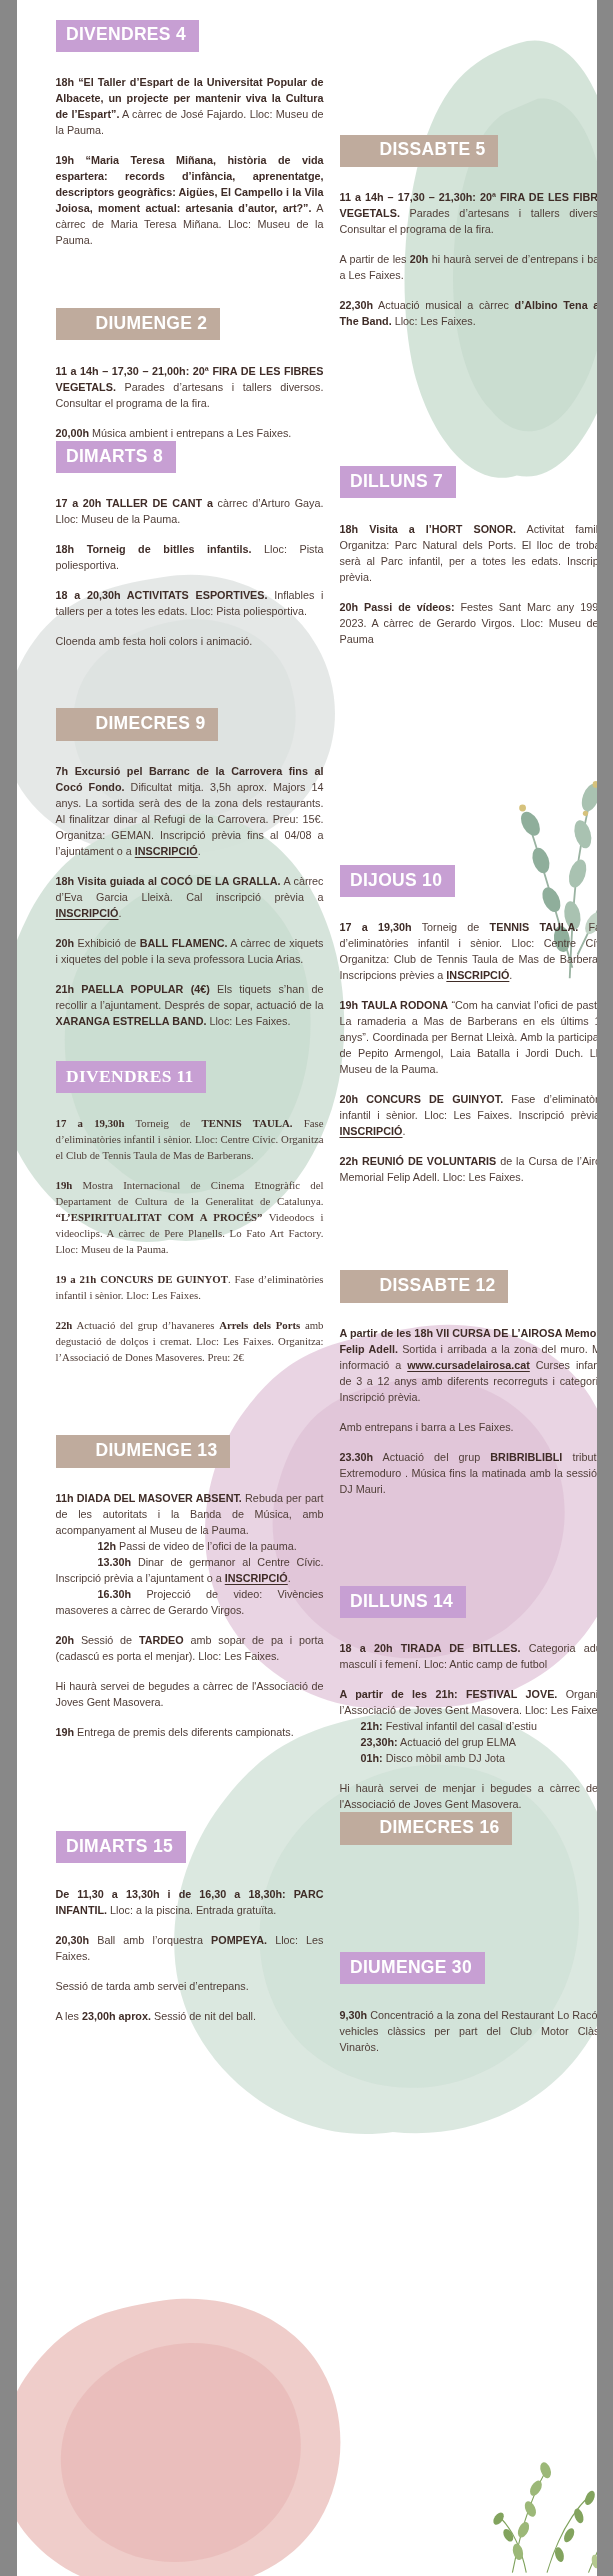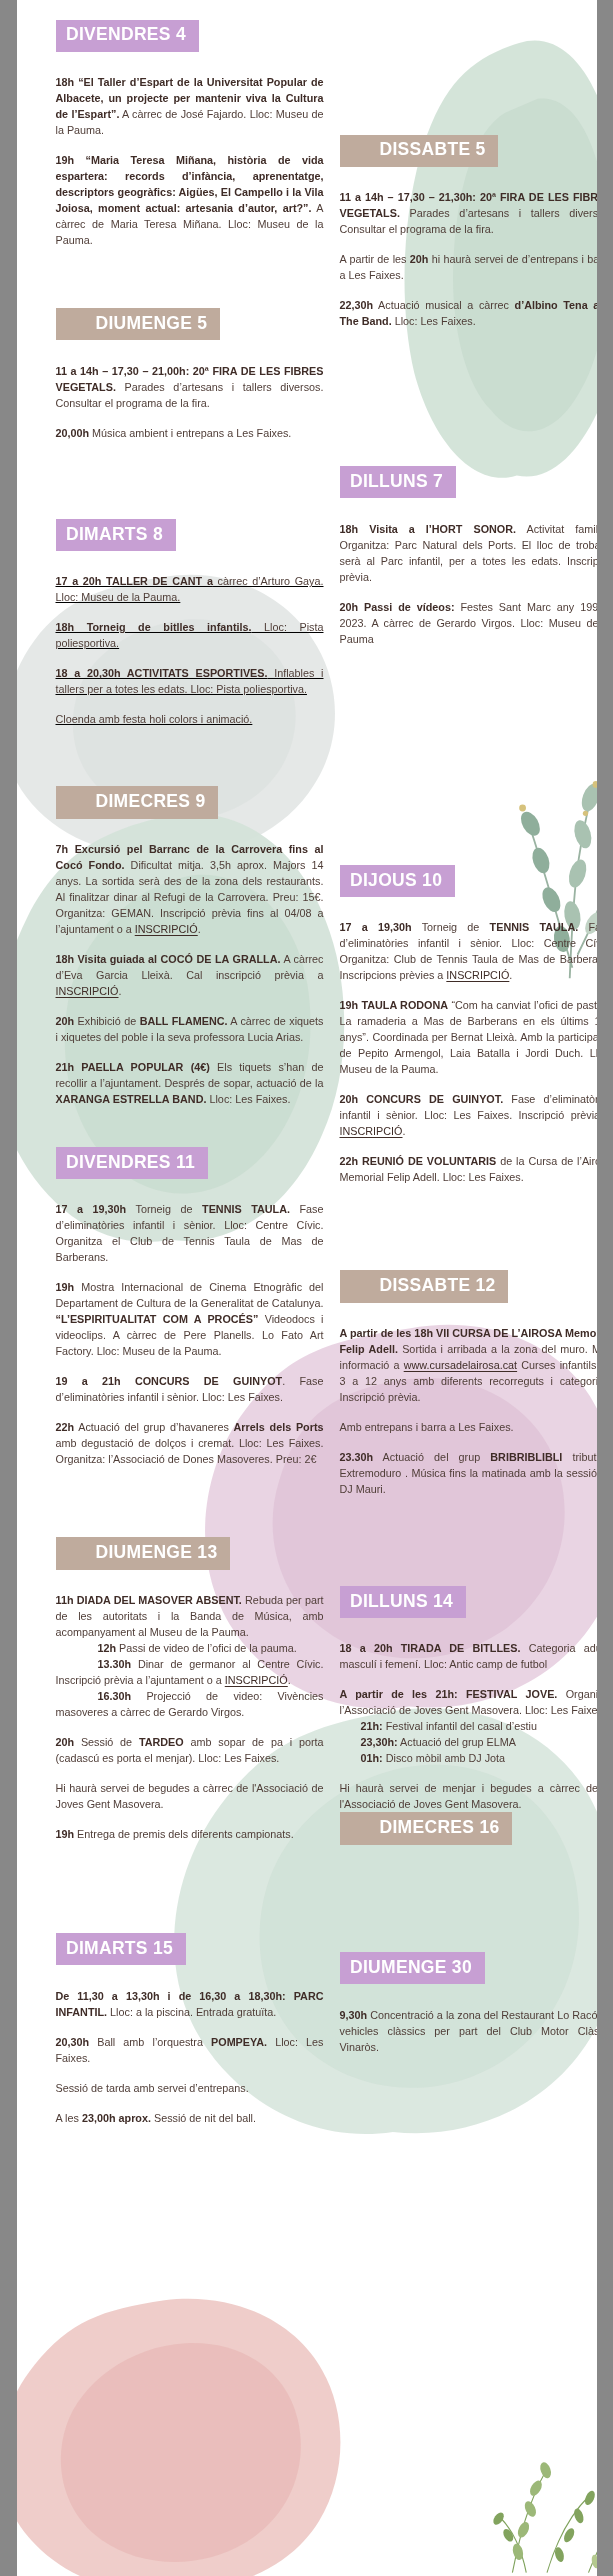--- a/index.html
+++ b/index.html
@@ -37,29 +37,29 @@
   .day-header.tan{background:var(--tan);padding-left:40px;}
   .event{
     margin:14px 0 0 0;
     font-size:10.8px;
     line-height:16px;
     color:var(--text);
     text-align:justify;
   }
   .event .b{font-weight:bold;color:var(--bold);}
   .event a.link{
-    font-weight:normal;color:var(--bold);
+    font-weight:bold;color:var(--bold);
     text-decoration:underline;text-underline-offset:2.1px;cursor:pointer;
   }
   
   [data-day-id="divendres-4"]{margin-top:0;}
   [data-day-id="diumenge-6"]{margin-top:60px;}
-  [data-day-id="dimarts-8"]{margin-top:78px;text-decoration:underline;}
+  [data-day-id="dimarts-8"]{}
   [data-day-id="dimecres-9"]{margin-top:59px;}
-  [data-day-id="divendres-11"]{margin-top:40px;}
+  [data-day-id="divendres-11"]{margin-top:32px;font-family:Liberation Serif, serif;}
   [data-day-id="diumenge-13"]{margin-top:70px;}
   [data-day-id="dimarts-15"]{margin-top:91px;}
   [data-day-id="dissabte-5"]{margin-top:115px;}
   [data-day-id="dilluns-7"]{margin-top:137px;}
   [data-day-id="dijous-10"]{margin-top:218px;}
   [data-day-id="dissabte-12"]{margin-top:85px;}
   [data-day-id="dilluns-14"]{margin-top:89px;}
   [data-day-id="dimecres-16"]{}
   [data-day-id="diumenge-20"]{margin-top:99px;}
   
@@ -162,21 +162,21 @@
     <g fill="#b4c98e">
       <ellipse cx="226" cy="120" rx="5" ry="10" transform="rotate(20 226 120)"></ellipse>
       <ellipse cx="214" cy="148" rx="5" ry="10" transform="rotate(-22 214 148)"></ellipse>
       <ellipse cx="202" cy="176" rx="5" ry="10" transform="rotate(25 202 176)"></ellipse>
       <ellipse cx="190" cy="204" rx="5" ry="10" transform="rotate(-12 190 204)"></ellipse>
     </g>
   </svg>
 
   <div class="column" id="col-left">
       <section class="day" data-day-id="divendres-4"><div class="day-header purple">DIVENDRES 4</div><p class="event"><span class="b">18h “El Taller d’Espart de la Universitat Popular de Albacete, un projecte per mantenir viva la Cultura de l’Espart”.</span><span> A càrrec de José Fajardo. Lloc: Museu de la Pauma.</span></p><p class="event"><span class="b">19h “Maria Teresa Miñana, història de vida espartera: records d’infància, aprenentatge, descriptors geogràfics: Aigües, El Campello i la Vila Joiosa, moment actual: artesania d’autor, art?”.</span><span> A càrrec de Maria Teresa Miñana. Lloc: Museu de la Pauma.</span></p></section>
-      <section class="day" data-day-id="diumenge-6"><div class="day-header tan">DIUMENGE 5</div><p class="event"><span class="b">11 a 14h – 17,30 – 21,00h: 20ª FIRA DE LES FIBRES VEGETALS.</span><span> Parades d’artesans i tallers diversos. Consultar el programa de la fira.</span></p><p class="event"><span class="b">20,00h</span><span> Música ambient i entrepans a Les Faixes.</span></p></section>
+      <section class="day" data-day-id="diumenge-6"><div class="day-header tan">DIUMENGE 2</div><p class="event"><span class="b">11 a 14h – 17,30 – 21,00h: 20ª FIRA DE LES FIBRES VEGETALS.</span><span> Parades d’artesans i tallers diversos. Consultar el programa de la fira.</span></p><p class="event"><span class="b">20,00h</span><span> Música ambient i entrepans a Les Faixes.</span></p></section>
       <section class="day" data-day-id="dimarts-8"><div class="day-header purple">DIMARTS 8</div><p class="event"><span class="b">17 a 20h TALLER DE CANT a</span><span> càrrec d’Arturo Gaya. Lloc: Museu de la Pauma.</span></p><p class="event"><span class="b">18h Torneig de bitlles infantils.</span><span> Lloc: Pista poliesportiva.</span></p><p class="event"><span class="b">18 a 20,30h ACTIVITATS ESPORTIVES.</span><span> Inflables i tallers per a totes les edats. Lloc: Pista poliesportiva.</span></p><p class="event"><span>Cloenda amb festa holi colors i animació.</span></p></section>
       <section class="day" data-day-id="dimecres-9"><div class="day-header tan">DIMECRES 9</div><p class="event"><span class="b">7h Excursió pel Barranc de la Carrovera fins al Cocó Fondo.</span><span> Dificultat mitja. 3,5h aprox. Majors 14 anys. La sortida serà des de la zona dels restaurants. Al finalitzar dinar al Refugi de la Carrovera. Preu: 15€. Organitza: GEMAN. Inscripció prèvia fins al 04/08 a l’ajuntament o a </span><a class="b link">INSCRIPCIÓ</a><span>.</span></p><p class="event"><span class="b">18h Visita guiada al COCÓ DE LA GRALLA.</span><span> A càrrec d’Eva Garcia Lleixà. Cal inscripció prèvia a </span><a class="b link">INSCRIPCIÓ</a><span>.</span></p><p class="event"><span class="b">20h</span><span> Exhibició de </span><span class="b">BALL FLAMENC.</span><span> A càrrec de xiquets i xiquetes del poble i la seva professora Lucia Arias.</span></p><p class="event"><span class="b">21h PAELLA POPULAR (4€)</span><span> Els tiquets s’han de recollir a l’ajuntament. Després de sopar, actuació de la </span><span class="b">XARANGA ESTRELLA BAND.</span><span> Lloc: Les Faixes.</span></p></section>
       <section class="day" data-day-id="divendres-11"><div class="day-header purple">DIVENDRES 11</div><p class="event"><span class="b">17 a 19,30h</span><span> Torneig de </span><span class="b">TENNIS TAULA.</span><span> Fase d’eliminatòries infantil i sènior. Lloc: Centre Cívic. Organitza el Club de Tennis Taula de Mas de Barberans.</span></p><p class="event"><span class="b">19h</span><span> Mostra Internacional de Cinema Etnogràfic del Departament de Cultura de la Generalitat de Catalunya. </span><span class="b">“L’ESPIRITUALITAT COM A PROCÉS”</span><span> Videodocs i videoclips. A càrrec de Pere Planells. Lo Fato Art Factory. Lloc: Museu de la Pauma.</span></p><p class="event"><span class="b">19 a 21h CONCURS DE GUINYOT</span><span>. Fase d’eliminatòries infantil i sènior. Lloc: Les Faixes.</span></p><p class="event"><span class="b">22h</span><span> Actuació del grup d’havaneres </span><span class="b">Arrels dels Ports</span><span> amb degustació de dolços i cremat. Lloc: Les Faixes. Organitza: l’Associació de Dones Masoveres. Preu: 2€</span></p></section>
       <section class="day" data-day-id="diumenge-13"><div class="day-header tan">DIUMENGE 13</div><p class="event"><span class="b">11h DIADA DEL MASOVER ABSENT.</span><span> Rebuda per part de les autoritats i la Banda de Música, amb acompanyament al Museu de la Pauma.</span></p><p class="event"><span class="b">12h</span><span> Passi de video de l’ofici de la pauma.</span></p><p class="event"><span class="b">13.30h</span><span> Dinar de germanor al Centre Cívic. Inscripció prèvia a l’ajuntament o a </span><a class="b link">INSCRIPCIÓ</a><span>.</span></p><p class="event"><span class="b">16.30h</span><span> Projecció de video: Vivències masoveres a càrrec de Gerardo Virgos.</span></p><p class="event"><span class="b">20h</span><span> Sessió de </span><span class="b">TARDEO</span><span> amb sopar de pa i porta (cadascú es porta el menjar). Lloc: Les Faixes.</span></p><p class="event"><span>Hi haurà servei de begudes a càrrec de l'Associació de Joves Gent Masovera.</span></p><p class="event"><span class="b">19h</span><span> Entrega de premis dels diferents campionats.</span></p></section>
       <section class="day" data-day-id="dimarts-15"><div class="day-header purple">DIMARTS 15</div><p class="event"><span class="b">De 11,30 a 13,30h i de 16,30 a 18,30h: PARC INFANTIL.</span><span> Lloc: a la piscina. Entrada gratuïta.</span></p><p class="event"><span class="b">20,30h</span><span> Ball amb l’orquestra </span><span class="b">POMPEYA.</span><span> Lloc: Les Faixes.</span></p><p class="event"><span>Sessió de tarda amb servei d’entrepans.</span></p><p class="event"><span>A les </span><span class="b">23,00h aprox.</span><span> Sessió de nit del ball.</span></p></section>
     </div>
   <div class="column" id="col-right">
       <section class="day" data-day-id="dissabte-5"><div class="day-header tan">DISSABTE 5</div><p class="event"><span class="b">11 a 14h – 17,30 – 21,30h: 20ª FIRA DE LES FIBRES VEGETALS.</span><span> Parades d’artesans i tallers diversos. Consultar el programa de la fira.</span></p><p class="event"><span>A partir de les </span><span class="b">20h</span><span> hi haurà servei de d’entrepans i barra a Les Faixes.</span></p><p class="event"><span class="b">22,30h</span><span> Actuació musical a càrrec </span><span class="b">d’Albino Tena and The Band.</span><span> Lloc: Les Faixes.</span></p></section>
       <section class="day" data-day-id="dilluns-7"><div class="day-header purple">DILLUNS 7</div><p class="event"><span class="b">18h Visita a l’HORT SONOR.</span><span> Activitat familiar. Organitza: Parc Natural dels Ports. El lloc de trobada serà al Parc infantil, per a totes les edats. Inscripció prèvia.</span></p><p class="event"><span class="b">20h Passi de vídeos:</span><span> Festes Sant Marc any 1991 i 2023. A càrrec de Gerardo Virgos. Lloc: Museu de la Pauma</span></p></section>
       <section class="day" data-day-id="dijous-10"><div class="day-header purple">DIJOUS 10</div><p class="event"><span class="b">17 a 19,30h</span><span> Torneig de </span><span class="b">TENNIS TAULA.</span><span> Fase d’eliminatòries infantil i sènior. Lloc: Centre Cívic. Organitza: Club de Tennis Taula de Mas de Barberans. Inscripcions prèvies a </span><a class="b link">INSCRIPCIÓ</a><span>.</span></p><p class="event"><span class="b">19h TAULA RODONA</span><span> “Com ha canviat l’ofici de pastor? La ramaderia a Mas de Barberans en els últims 100 anys”. Coordinada per Bernat Lleixà. Amb la participació de Pepito Armengol, Laia Batalla i Jordi Duch. Lloc: Museu de la Pauma.</span></p><p class="event"><span class="b">20h CONCURS DE GUINYOT.</span><span> Fase d’eliminatòries infantil i sènior. Lloc: Les Faixes. Inscripció prèvia a </span><a class="b link">INSCRIPCIÓ</a><span>.</span></p><p class="event"><span class="b">22h REUNIÓ DE VOLUNTARIS</span><span> de la Cursa de l’Airosa Memorial Felip Adell. Lloc: Les Faixes.</span></p></section>

